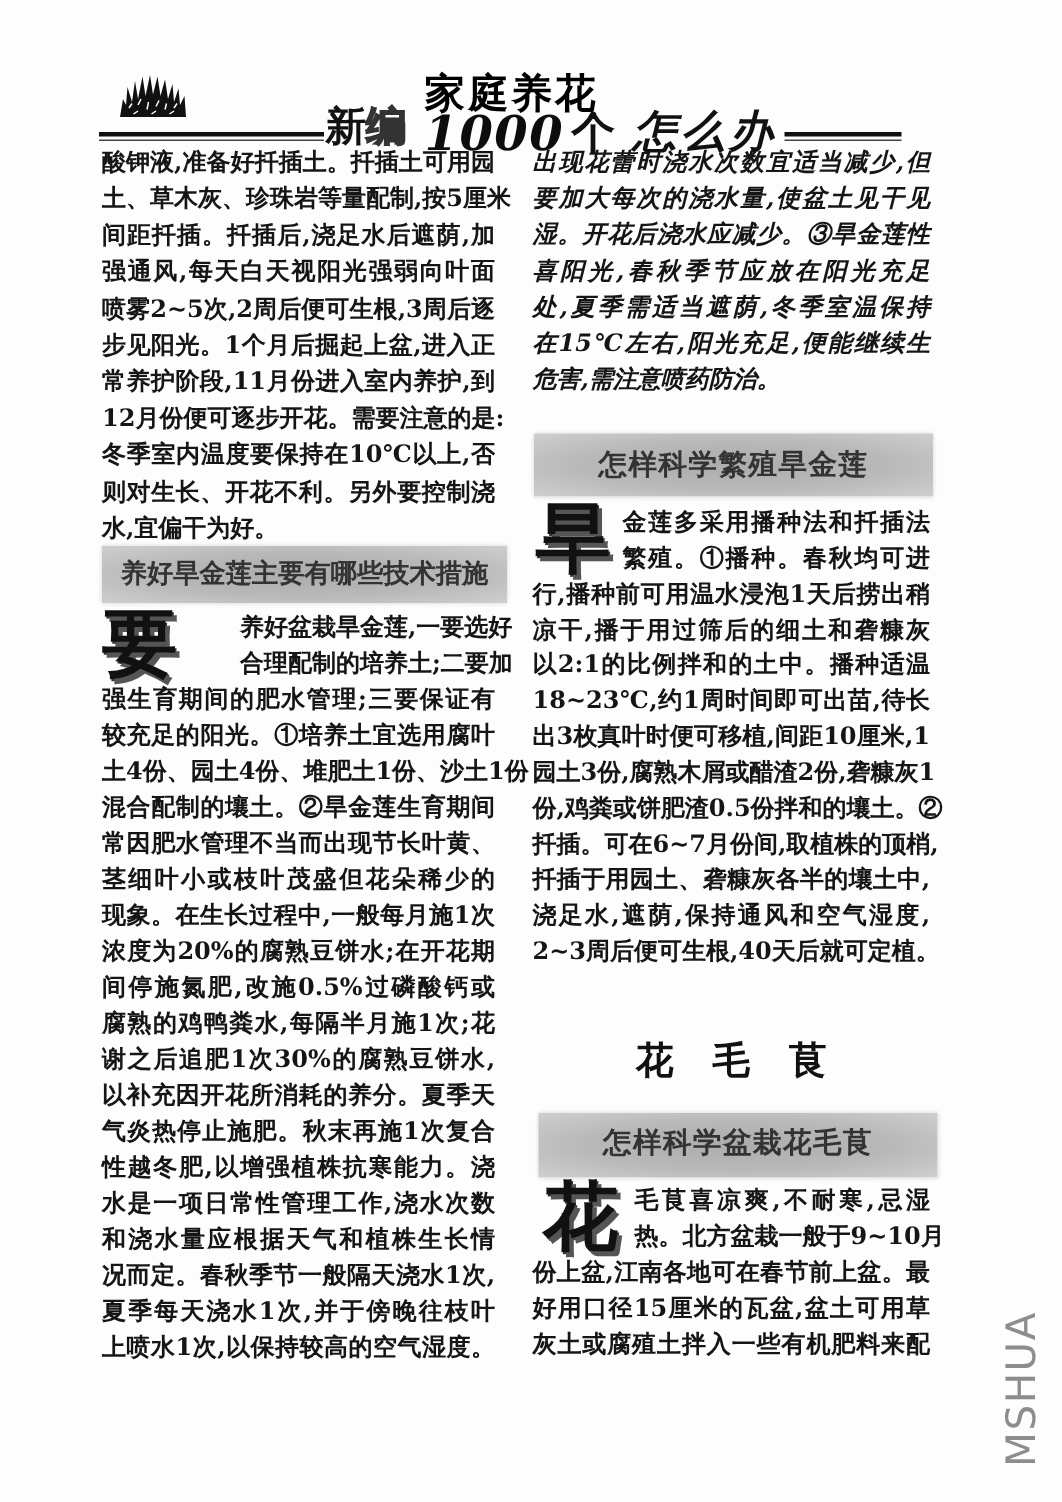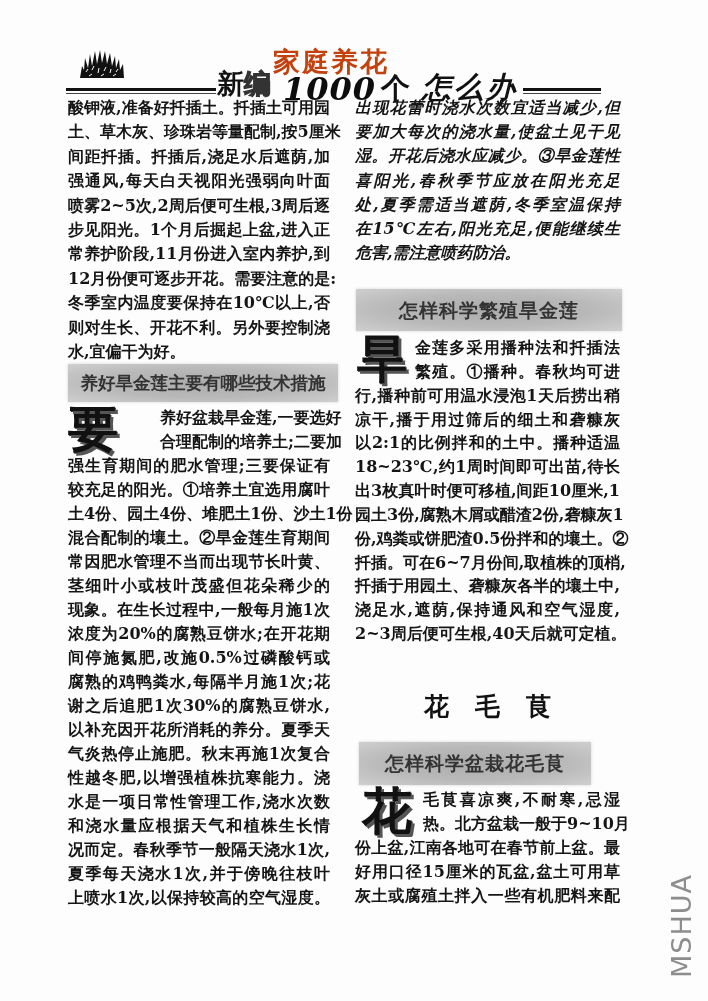--- a/index.html
+++ b/index.html
@@ -12,21 +12,21 @@
 
   
   .logo { left: 78px; top: 48px; width: 48px; height: 32px; }
   .rule { height: 3px; background: #111; }
   .rule::after { content: ""; position: absolute; left: 0; right: 0; top: 5px; height: 1px; background: #444; }
   .rule-left { left: 66px; top: 88px; width: 150px; }
   .rule-right { left: 523px; top: 88px; width: 78px; }
   .h-new { left: 217px; top: 66px; font-size: 27px; font-weight: bold; font-family: "DejaVu Sans", sans-serif; color: #111; }
   .h-edit { left: 244px; top: 66px; font-size: 27px; font-weight: bold; font-family: "DejaVu Sans", sans-serif;
             color: #e8e8e8; -webkit-text-stroke: 1.2px #333; }
-  .h-series { left: 273px; top: 44px; font-size: 27px; font-weight: bold; letter-spacing: 2px; color: #c2410c; }
+  .h-series { left: 283px; top: 44px; font-size: 27px; font-weight: bold; letter-spacing: 2px; color: #000000; }
   .h-number { left: 283px; top: 70px; font-size: 32px; font-weight: 900; font-style: italic; color: #0d0d0d; letter-spacing: 1px; }
   .h-unit { left: 381px; top: 69px; font-size: 29px; font-weight: bold; color: #111; }
   .h-question { left: 422px; top: 68px; font-size: 29px; font-weight: 900; color: #111; letter-spacing: 3px; font-style: italic; }
 
   
   .blk { position: absolute; }
   .line {
     display: block; white-space: nowrap; font-size: 16px; font-weight: bold;
     text-align: justify; text-align-last: justify; overflow: visible;
   }
@@ -48,21 +48,21 @@
   
   .heading-box {
     position: absolute; border-radius: 0;
     background: radial-gradient(ellipse at center, #acacac 0%, #b9b9b9 55%, #cfcfcf 100%);
     box-shadow: 0 0 3px #d6d6d6;
     color: #333; font-family: "DejaVu Sans", sans-serif; font-weight: bold;
     text-align: center; white-space: nowrap;
   }
   .hb-left { left: 68px; top: 364px; width: 270px; height: 38px; line-height: 38px; font-size: 17.5px; }
   .hb-right1 { left: 356px; top: 289px; width: 266px; height: 42px; line-height: 42px; font-size: 19px; letter-spacing: 1px; }
-  .hb-right2 { left: 359px; top: 742px; width: 232px; height: 43px; line-height: 43px; font-size: 19px; letter-spacing: 1px; }
+  .hb-right2 { left: 359px; top: 742px; width: 266px; height: 43px; line-height: 43px; font-size: 19px; letter-spacing: 1px; font-family: Liberation Mono, monospace; }
 
   .chapter-title {
     position: absolute; left: 355px; top: 690px; width: 265px; text-align: center;
     font-size: 25px; font-weight: bold; letter-spacing: 26px; text-indent: 26px;
     font-family: "DejaVu Sans", sans-serif; color: #111;
   }
 
   .drop-cap {
     position: absolute; font-size: 50px; line-height: 50px; font-weight: 900;
     font-family: "DejaVu Sans", sans-serif; color: #111;

